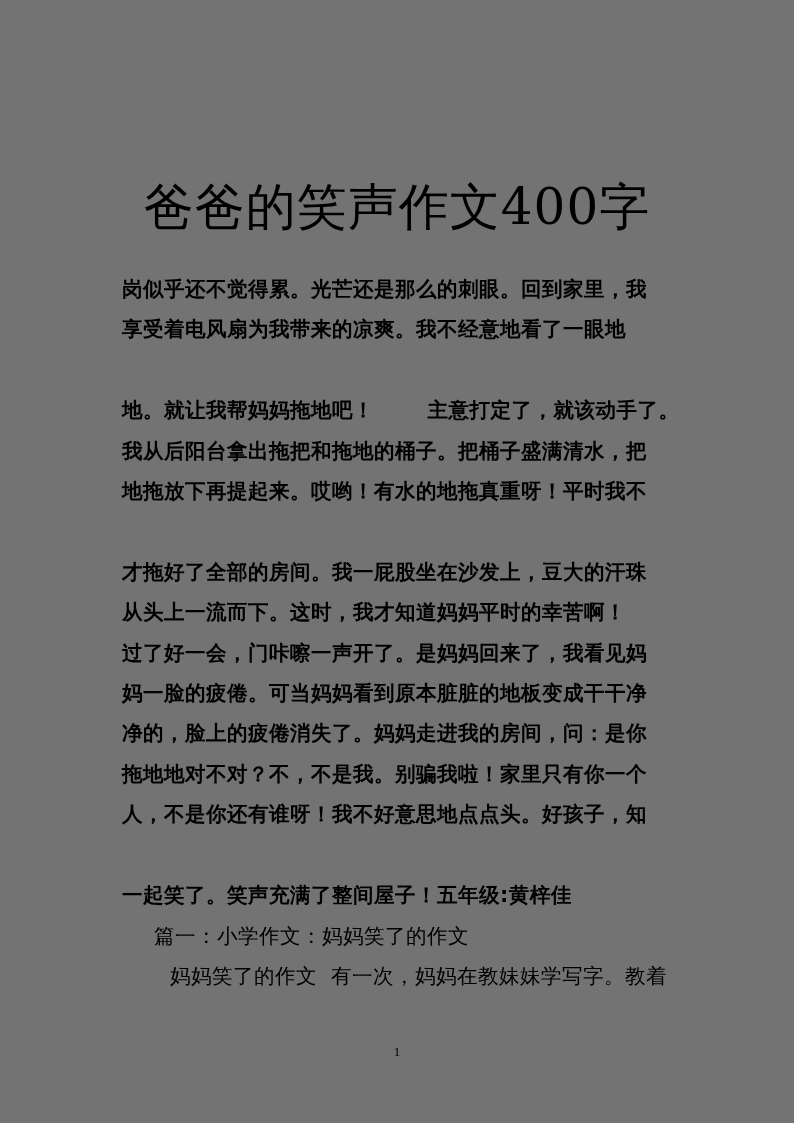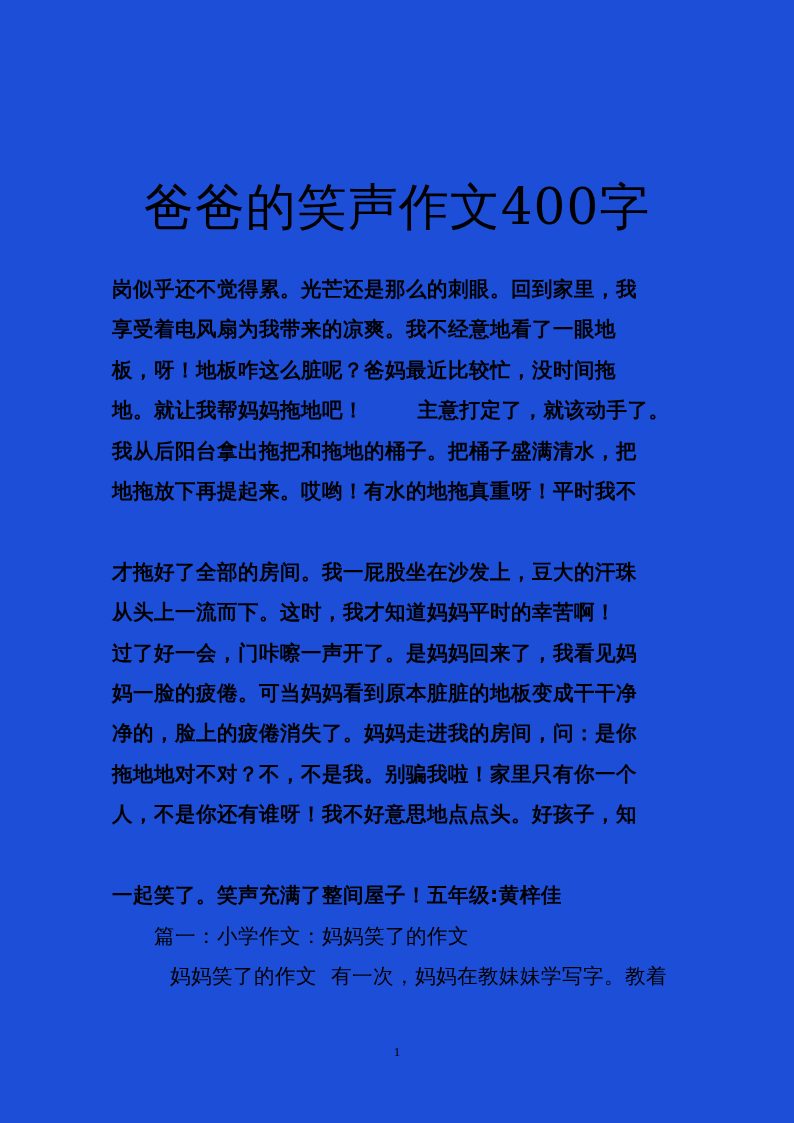--- a/index.html
+++ b/index.html
@@ -1,38 +1,37 @@
 <!DOCTYPE html>
 <html><head>
 <meta charset="utf-8">
 <style>
   html, body { margin: 0; padding: 0; background: #ffffff; }
   body { width: 794px; height: 1123px; position: relative; overflow: hidden;
          font-family: "DejaVu Serif", "Liberation Serif", serif; color: #000; }
-  .page { position: absolute; left: 0; top: 0; width: 794px; height: 1123px; background: #1d4ed8; }
+  .page { position: absolute; left: 0; top: 0; width: 794px; height: 1123px; background: #737373; }
   .title { position: absolute; left: 0; width: 794px; top: 138px; text-align: center;
            font-size: 50px; line-height: 70px; font-weight: normal; letter-spacing: 1px;
            font-family: "DejaVu Serif", "Liberation Serif", serif; }
-  .line { position: absolute; left: 112px; font-size: 20.5px; line-height: 26px; white-space: pre;
+  .line { position: absolute; left: 122px; font-size: 20.5px; line-height: 26px; white-space: pre;
           font-family: "DejaVu Sans", "Liberation Sans", sans-serif; font-weight: bold; letter-spacing: 0.5px; }
   .line.indent1 { left: 133px; }
   .line.indent2 { left: 154px; font-weight: normal; }
   .line.indent3 { left: 170px; font-weight: normal; }
   .pagenum { position: absolute; left: 0; width: 794px; top: 1044px; text-align: center;
              font-size: 13px; font-family: "Liberation Serif", serif; }
 </style>
 </head>
 <body>
 
 <div class="page">
   <h1 class="title">爸爸的笑声作文400字</h1>
 
   <div class="line" style="top:276px">岗似乎还不觉得累。光芒还是那么的刺眼。回到家里，我</div>
   <div class="line" style="top:316px">享受着电风扇为我带来的凉爽。我不经意地看了一眼地</div>
-  <div class="line" style="top:357px">板，呀！地板咋这么脏呢？爸妈最近比较忙，没时间拖</div>
   <div class="line" style="top:397px">地。就让我帮妈妈拖地吧！       主意打定了，就该动手了。</div>
   <div class="line" style="top:438px">我从后阳台拿出拖把和拖地的桶子。把桶子盛满清水，把</div>
   <div class="line" style="top:478px">地拖放下再提起来。哎哟！有水的地拖真重呀！平时我不</div>
   <div class="line" style="top:559px">才拖好了全部的房间。我一屁股坐在沙发上，豆大的汗珠</div>
   <div class="line" style="top:599px">从头上一流而下。这时，我才知道妈妈平时的幸苦啊！</div>
   <div class="line" style="top:680px">妈一脸的疲倦。可当妈妈看到原本脏脏的地板变成干干净</div>
   <div class="line" style="top:640px">过了好一会，门咔嚓一声开了。是妈妈回来了，我看见妈</div>
   <div class="line" style="top:720px">净的，脸上的疲倦消失了。妈妈走进我的房间，问：是你</div>
   <div class="line" style="top:761px">拖地地对不对？不，不是我。别骗我啦！家里只有你一个</div>
   <div class="line" style="top:801px">人，不是你还有谁呀！我不好意思地点点头。好孩子，知</div>

